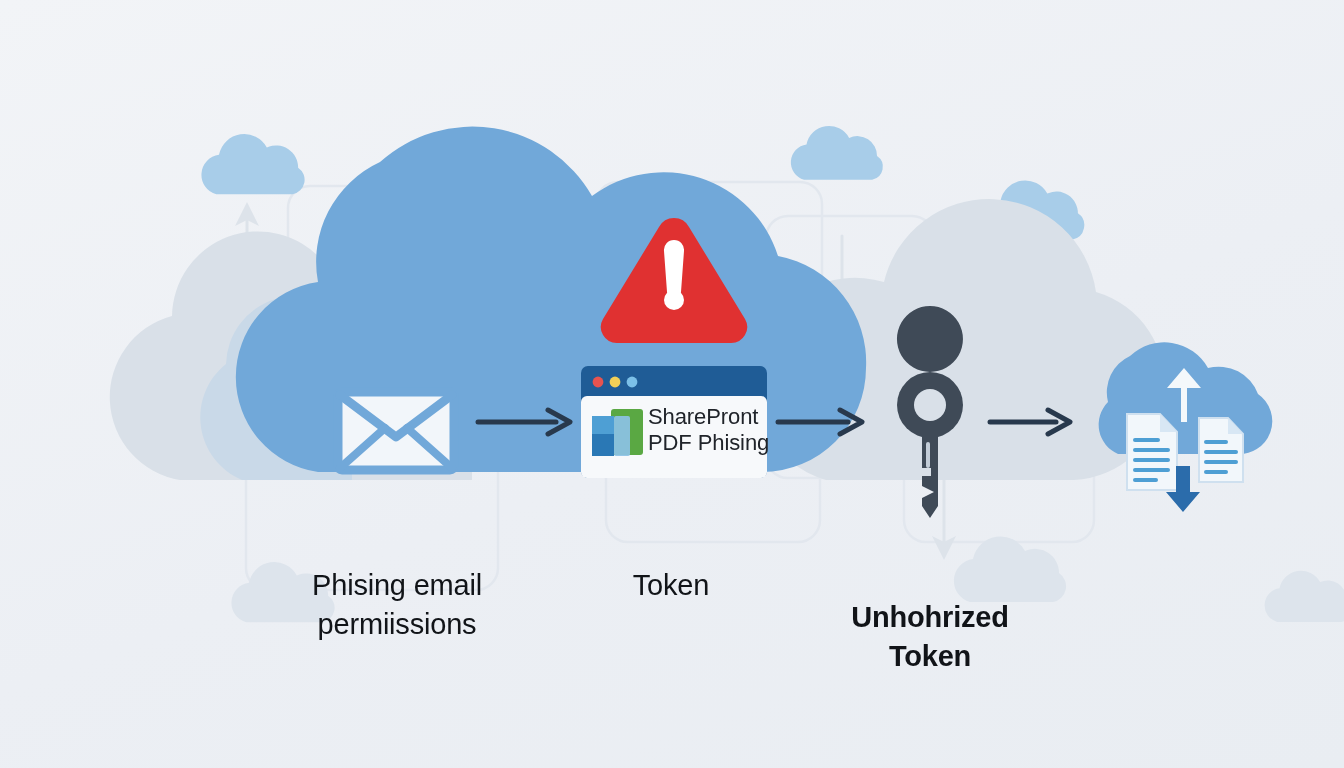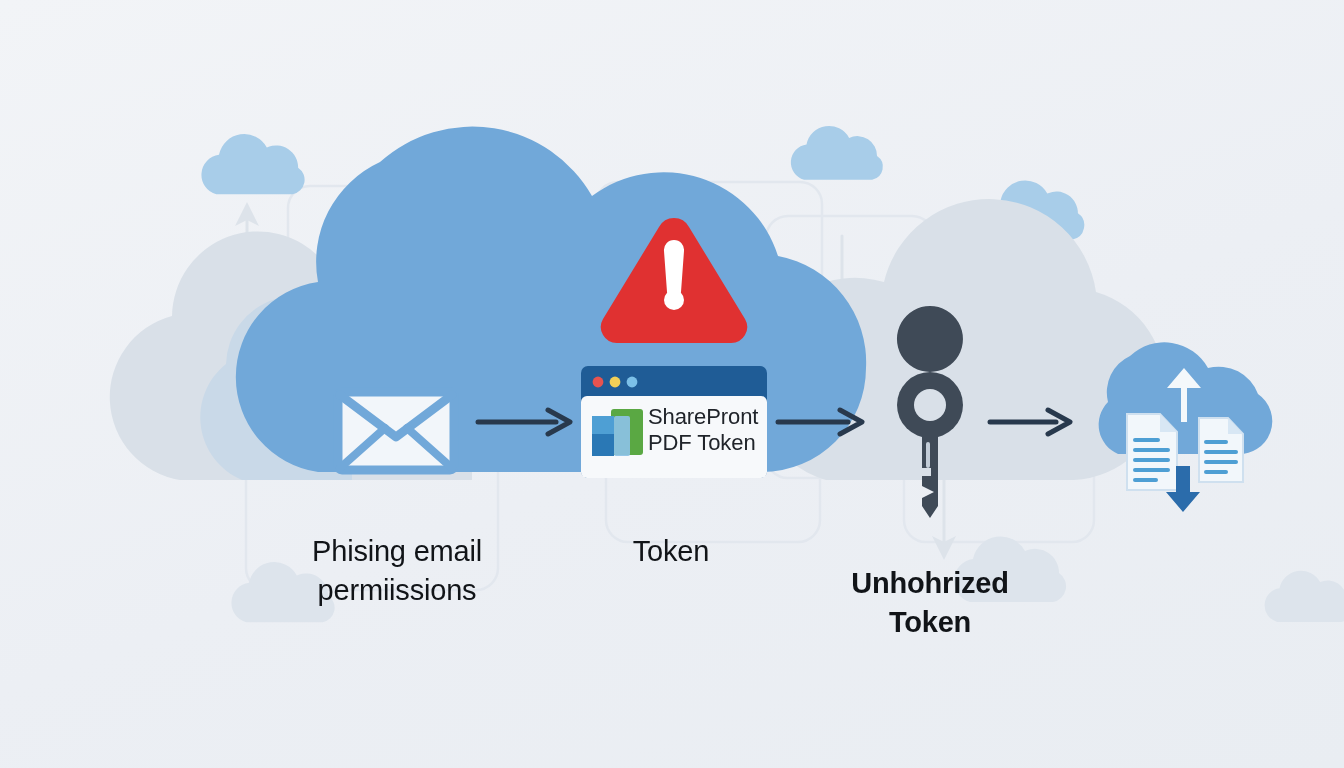--- a/index.html
+++ b/index.html
@@ -33,20 +33,21 @@
   #label-layer{ z-index: 4; }
 
   .stage-label {
     position: absolute;
     color: #111418;
     font-size: 29px;
     line-height: 1.33;
     text-align: center;
     white-space: pre-line;
     letter-spacing: -0.2px;
+    margin-top: 34px;
   }
   .app-title {
     position: absolute;
     color: #20242a;
     font-size: 22px;
     line-height: 1.22;
     white-space: pre-line;
     letter-spacing: -0.1px;
   }
 </style>
@@ -248,16 +249,16 @@
     <div class="stage-label" style="left:310px; top:532px; width:174px;">Phising email
 permiissions</div>
 
     <div class="stage-label" style="left:604px; top:532px; width:134px;">Token</div>
 
     <div class="stage-label" style="left:842px; top:564px; width:176px;font-weight:bold;">Unhohrized
 Token</div>
 
 
     <div class="app-title" style="left:648px; top:404px;">SharePront</div>
-    <div class="app-title" style="left:648px; top:430px;">PDF Token</div>
+    <div class="app-title" style="left:648px; top:430px;">PDF Phising</div>
   </div>
 
 </div>
 
 </body></html>

